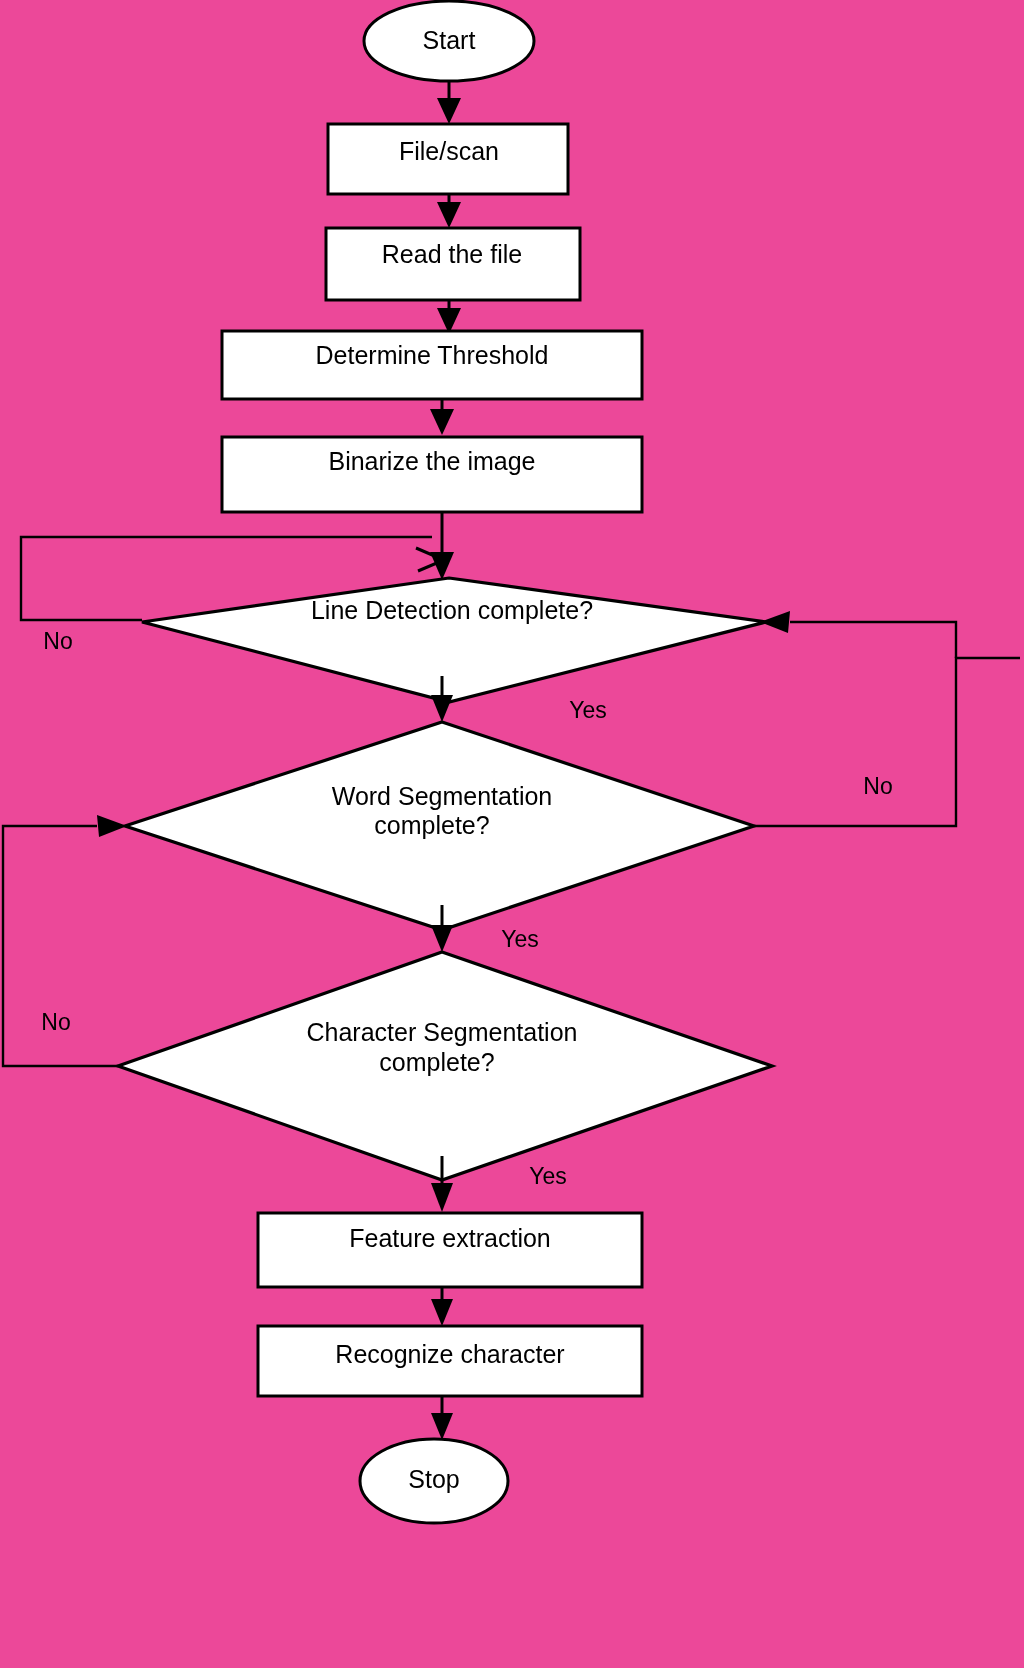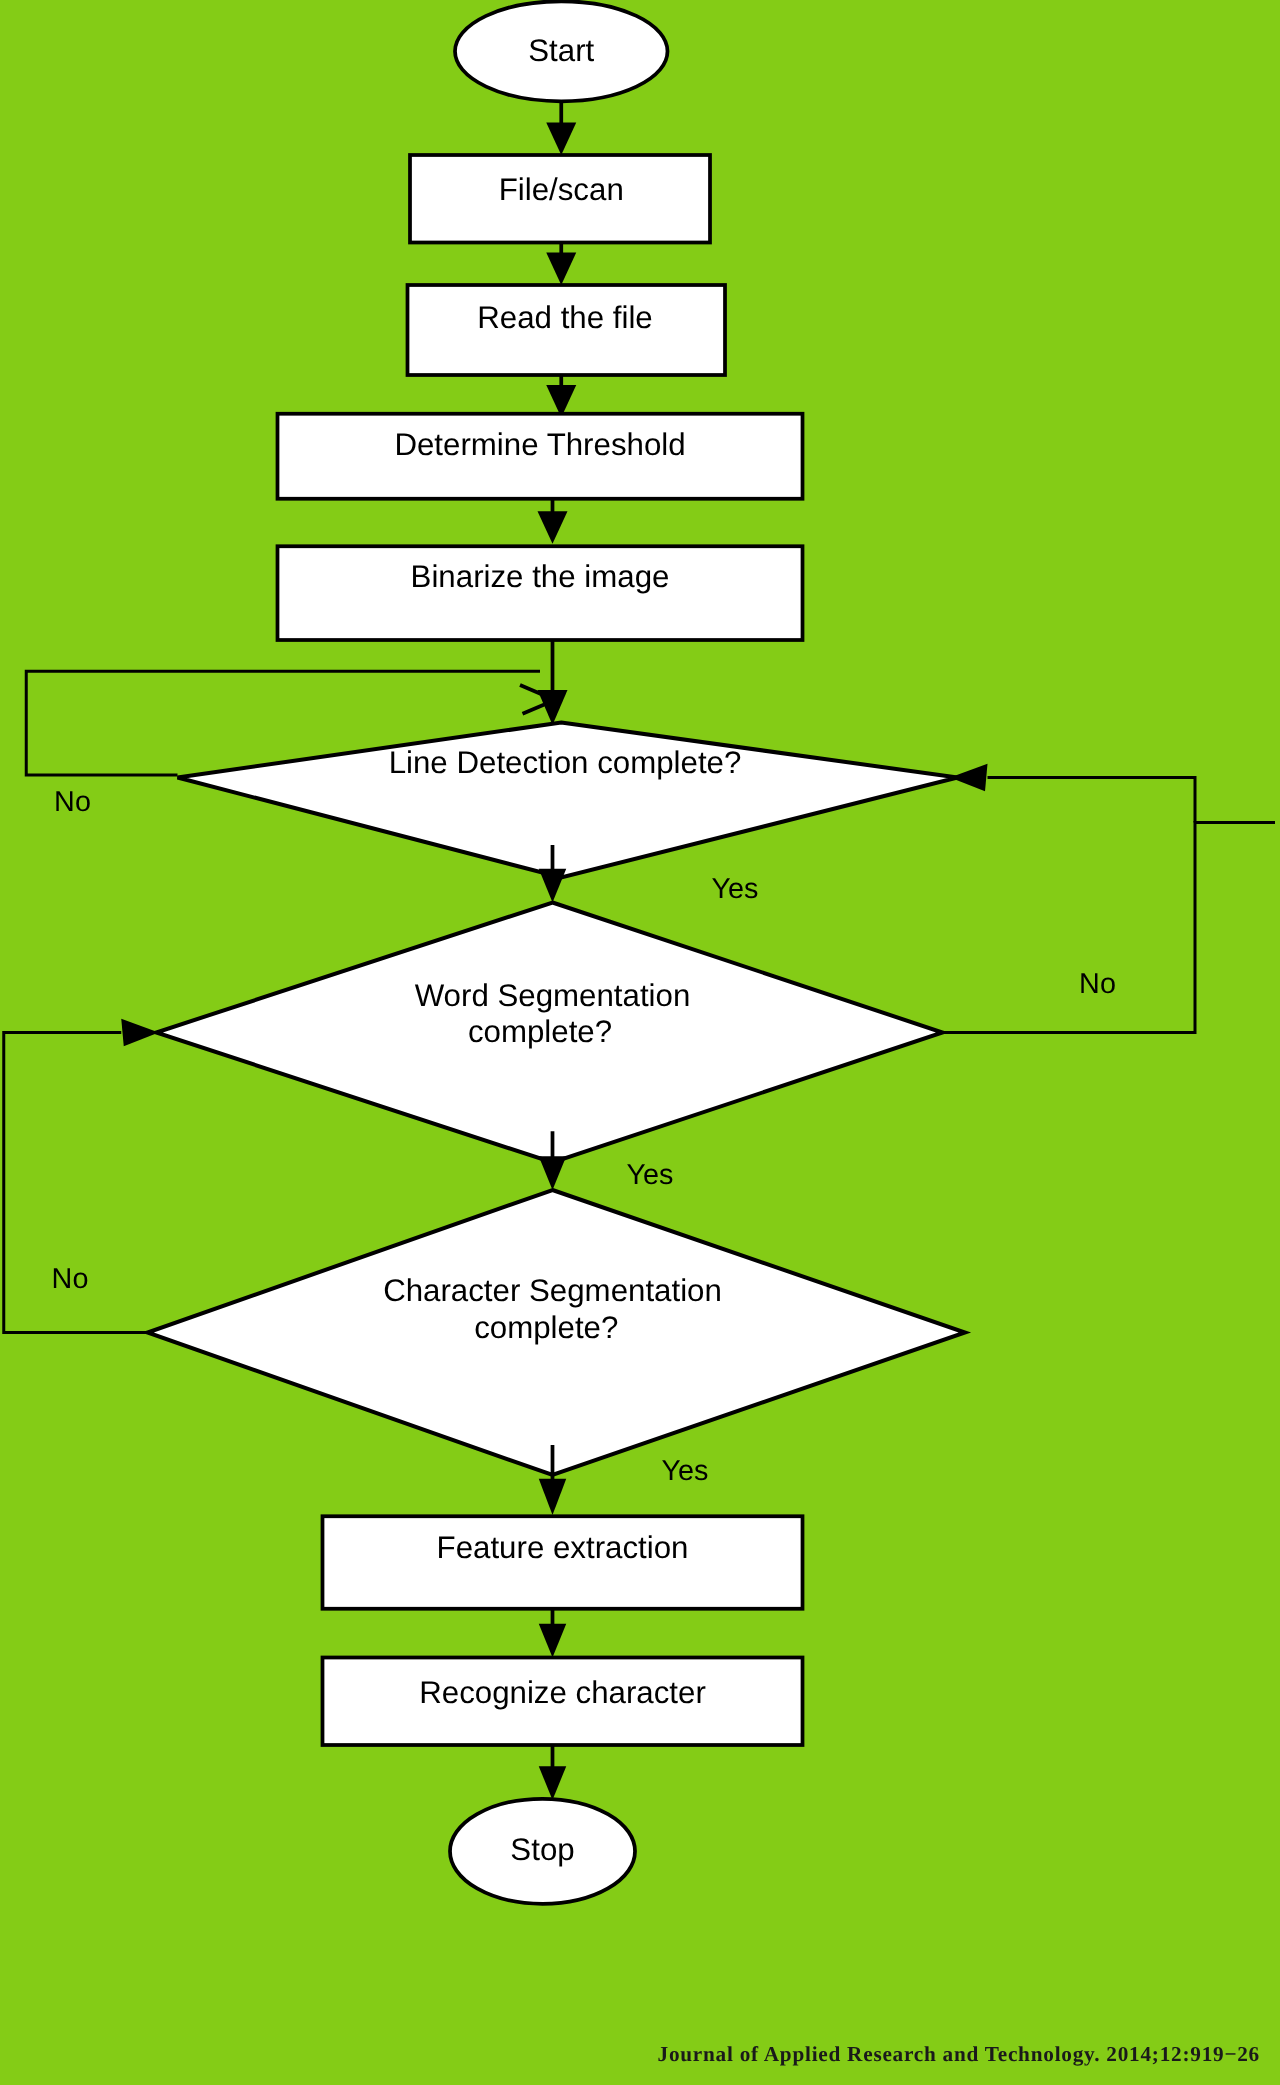--- a/index.html
+++ b/index.html
@@ -7,21 +7,21 @@
     padding: 0;
     background: #ffffff;
   }
   body {
     font-family: "Liberation Sans", sans-serif;
   }
   #flow-root {
     position: relative;
     width: 1024px;
     height: 1668px;
-    background: #84cc16;
+    background: #ec4899;
     overflow: hidden;
   }
   #flow-svg {
     position: absolute;
     top: 0;
     left: 0;
     width: 1024px;
     height: 1668px;
   }
   .node-shape {
@@ -216,15 +216,14 @@
       <polygon class="arrowhead-solid" points="442,1440 431,1413 453,1413"></polygon>
     </g>
 
     <g>
       <ellipse class="ellipse-shape" cx="434" cy="1481" rx="74" ry="42"></ellipse>
       <text class="node-label" x="434" y="1481">Stop</text>
     </g>
 
   </svg>
 
-  <div class="footer-text">Journal of Applied Research and Technology. 2014;12:919−26</div>
 
 </div>
 
 </body></html>

